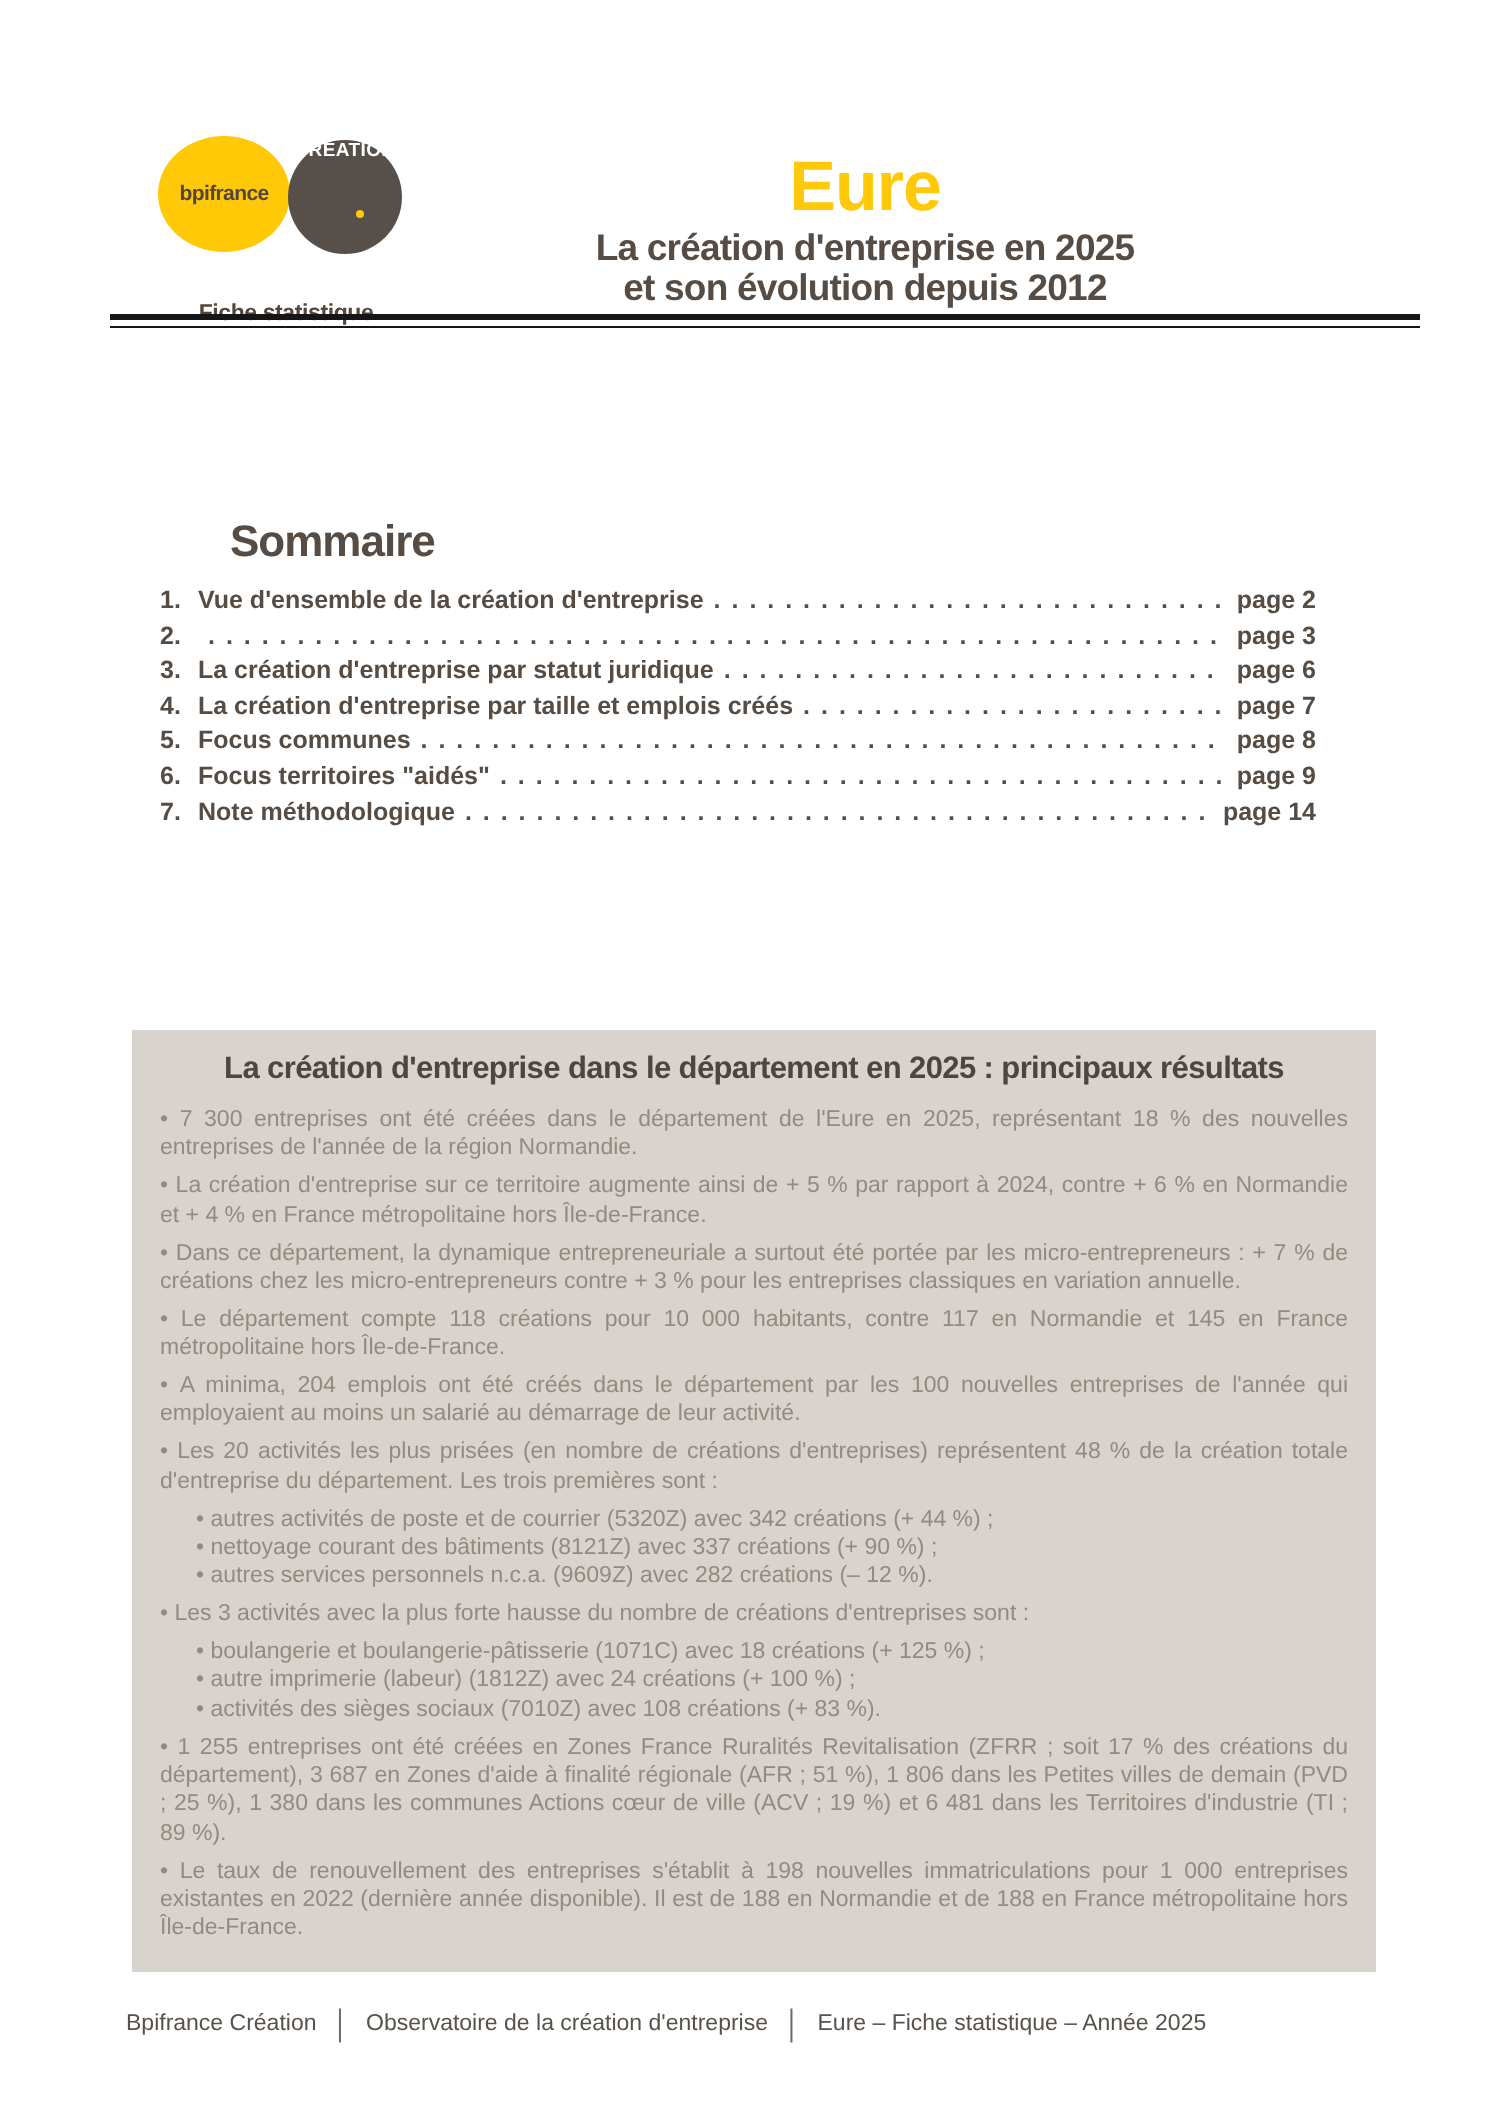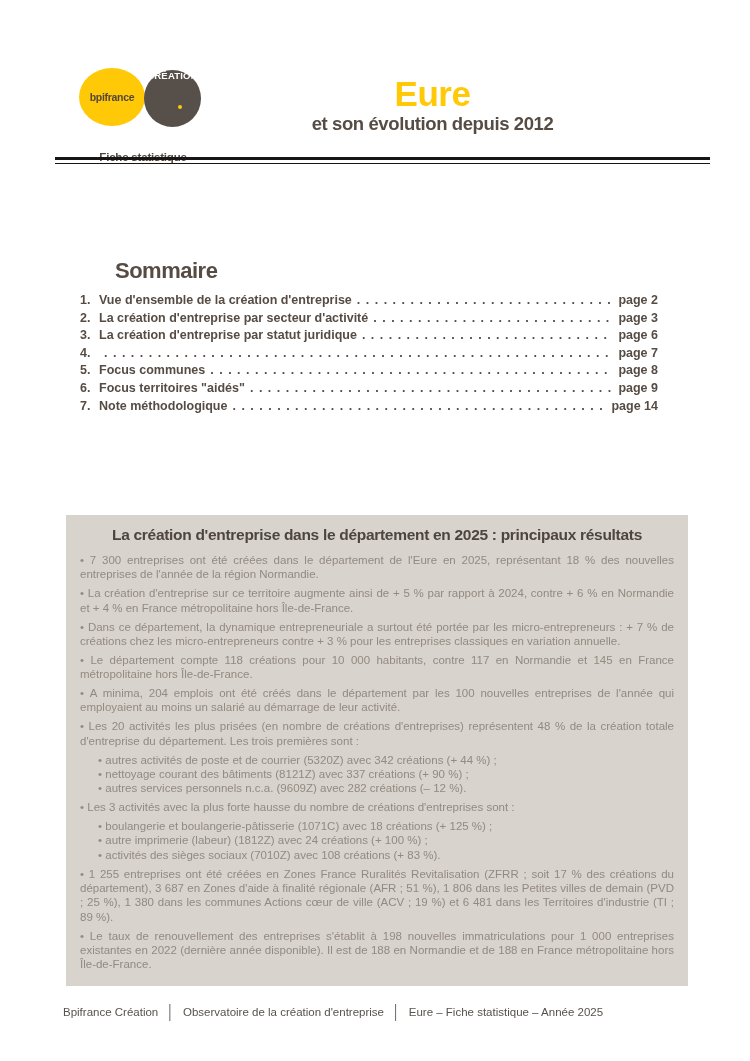--- a/index.html
+++ b/index.html
@@ -94,51 +94,52 @@
         <span>CRÉATION</span>
         <span class="i-dot"></span>
       </div>
     </div>
     <div class="logo-tagline">Fiche statistique</div>
   </div>
 
   <div class="title-block">
     <div class="doc-title">Eure</div>
     <div class="doc-subtitle">
+      <div>La création d'entreprise en 2025</div>
       <div>et son évolution depuis 2012</div>
     </div>
   </div>
 
   <div class="header-rule"></div>
 
   <div class="toc-heading">Sommaire</div>
   <div class="toc-list">
   <div class="toc-item">
     <span class="toc-num">1.</span>
     <span class="toc-label">Vue d'ensemble de la création d'entreprise</span>
     <span class="toc-leader"></span>
     <span class="toc-page">page 2</span>
   </div>
 
   <div class="toc-item">
     <span class="toc-num">2.</span>
-    <span class="toc-label">La création d'entreprise par secteur d'activité</span>
     <span class="toc-leader"></span>
     <span class="toc-page">page 3</span>
   </div>
 
   <div class="toc-item">
     <span class="toc-num">3.</span>
     <span class="toc-label">La création d'entreprise par statut juridique</span>
     <span class="toc-leader"></span>
     <span class="toc-page">page 6</span>
   </div>
 
   <div class="toc-item">
     <span class="toc-num">4.</span>
+    <span class="toc-label">La création d'entreprise par taille et emplois créés</span>
     <span class="toc-leader"></span>
     <span class="toc-page">page 7</span>
   </div>
 
   <div class="toc-item">
     <span class="toc-num">5.</span>
     <span class="toc-label">Focus communes</span>
     <span class="toc-leader"></span>
     <span class="toc-page">page 8</span>
   </div>

